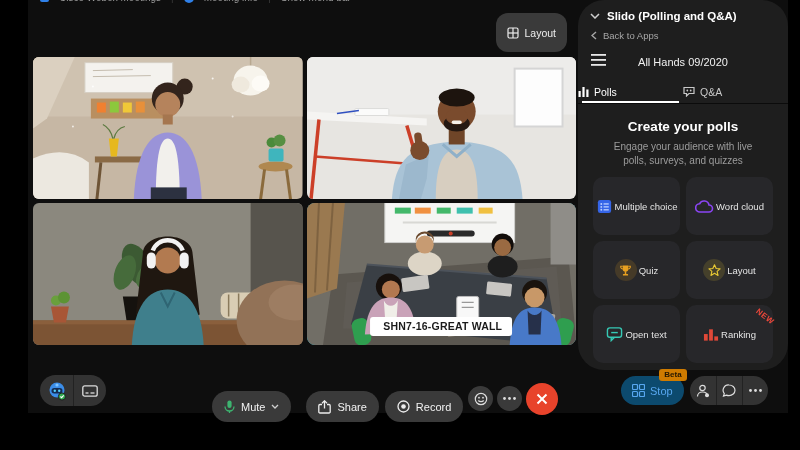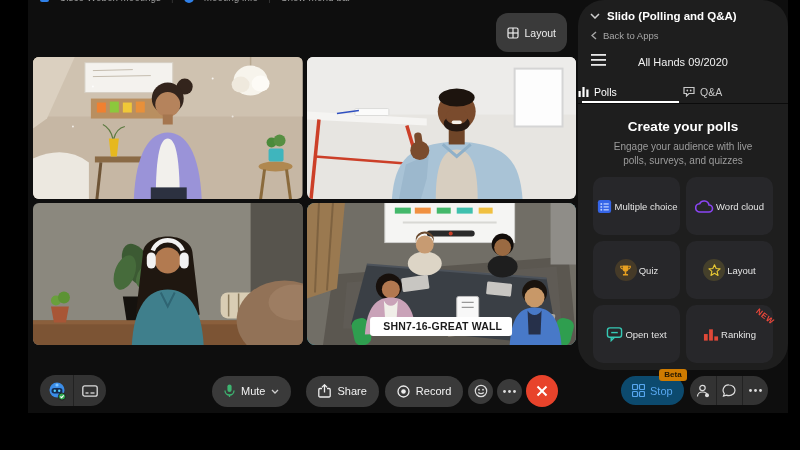--- a/index.html
+++ b/index.html
@@ -50,21 +50,21 @@
   .poll-btn { position:relative; height:58px; background:#27272a; border:none; border-radius:10px;
     display:flex; align-items:center; justify-content:center; gap:2px;
     color:#e4e4e4; font-size:9.5px; font-family:inherit; cursor:pointer; }
   .icon-disc { width:22px; height:22px; border-radius:50%; display:flex; align-items:center; justify-content:center; }
   .new-badge { position:absolute; top:7px; right:-2px; transform:rotate(38deg); color:#e8473a;
     font-size:8px; font-weight:bold; letter-spacing:.5px; }
 
   
   .toolbar { position:absolute; left:0; top:373px; width:100%; height:36px; }
   .pill { background:#3a3a3a; border:none; border-radius:16px; height:31px; display:flex; align-items:center;
-    justify-content:center; gap:6px; color:#f2f2f2; font-size:11px; font-family:inherit; padding:0 12px; cursor:pointer; }
+    justify-content:center; gap:6px; color:#f2f2f2; font-size:11px; font-family:inherit; padding:0 12px; cursor:pointer;margin-top:16px; }
   .circ { width:25px; height:25px; border-radius:50%; background:#3a3a3a; border:none; color:#ddd;
     display:flex; align-items:center; justify-content:center; cursor:pointer; }
   .end-btn { width:32px; height:32px; border-radius:50%; background:#e8432b; border:none; color:#fff;
     display:flex; align-items:center; justify-content:center; cursor:pointer; }
   .tb-left { position:absolute; left:12px; top:2px; display:flex; background:#333; border-radius:16px; height:31px; }
   .seg { width:33px; display:flex; align-items:center; justify-content:center; cursor:pointer; }
   .seg + .seg { border-left:1px solid #222; }
   .tb-center { position:absolute; left:184px; top:2px; display:flex; align-items:center; }
   .tb-right { position:absolute; left:593px; top:3px; display:flex; gap:6px; align-items:center; }
   .apps-btn { position:relative; background:#0c4a6e; border:none; border-radius:15px; height:29px;

